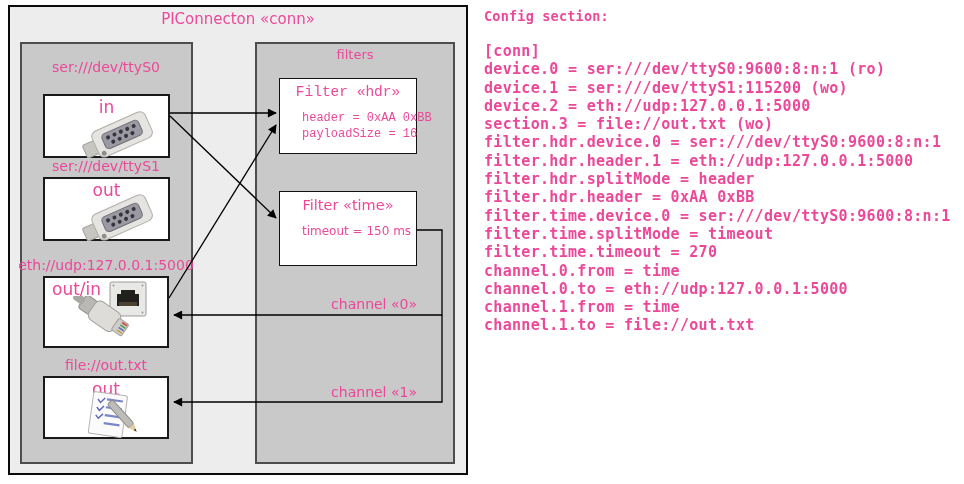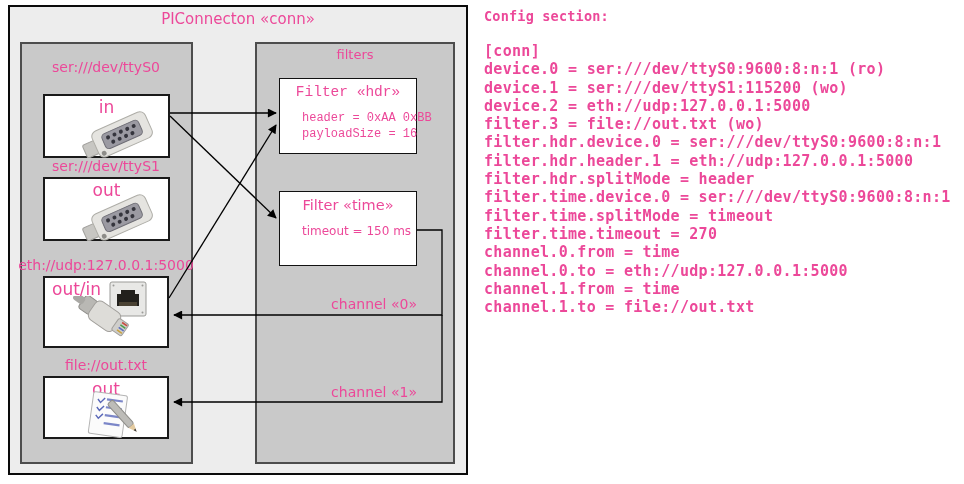--- a/index.html
+++ b/index.html
@@ -203,24 +203,25 @@
     </g>
   </svg>
 
   <div class="config-section">
     <div class="config-heading">Config section:</div>
     <div class="config-lines">
       <div class="config-line">[conn]</div>
       <div class="config-line">device.0 = ser:///dev/ttyS0:9600:8:n:1 (ro)</div>
       <div class="config-line">device.1 = ser:///dev/ttyS1:115200 (wo)</div>
       <div class="config-line">device.2 = eth://udp:127.0.0.1:5000</div>
-      <div class="config-line">filter.3 = file://out.txt (wo)</div>
+      <div class="config-line">section.3 = file://out.txt (wo)</div>
       <div class="config-line">filter.hdr.device.0 = ser:///dev/ttyS0:9600:8:n:1</div>
       <div class="config-line">filter.hdr.header.1 = eth://udp:127.0.0.1:5000</div>
       <div class="config-line">filter.hdr.splitMode = header</div>
+      <div class="config-line">filter.hdr.header = 0xAA 0xBB</div>
       <div class="config-line">filter.time.device.0 = ser:///dev/ttyS0:9600:8:n:1</div>
       <div class="config-line">filter.time.splitMode = timeout</div>
       <div class="config-line">filter.time.timeout = 270</div>
       <div class="config-line">channel.0.from = time</div>
       <div class="config-line">channel.0.to = eth://udp:127.0.0.1:5000</div>
       <div class="config-line">channel.1.from = time</div>
       <div class="config-line">channel.1.to = file://out.txt</div>
     </div>
   </div>
 

